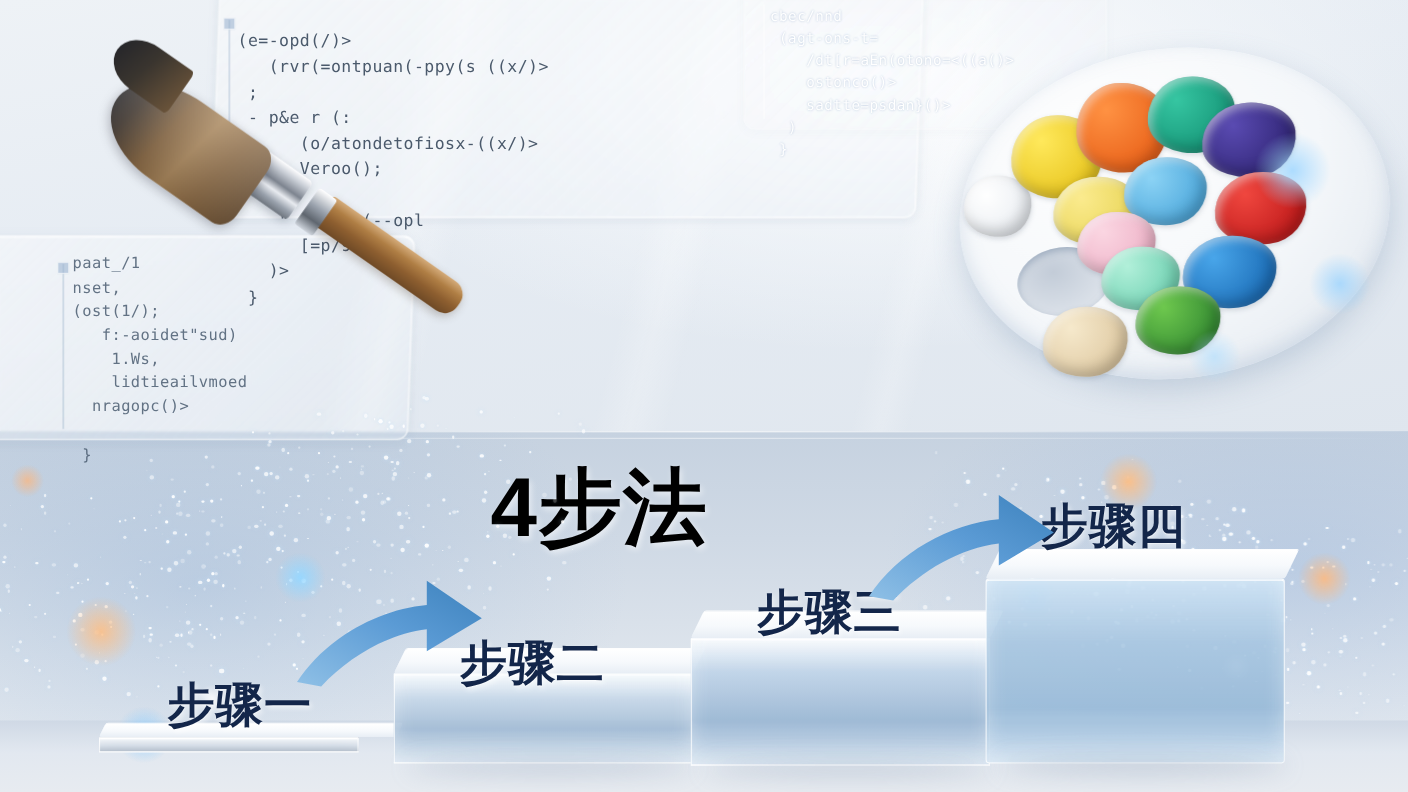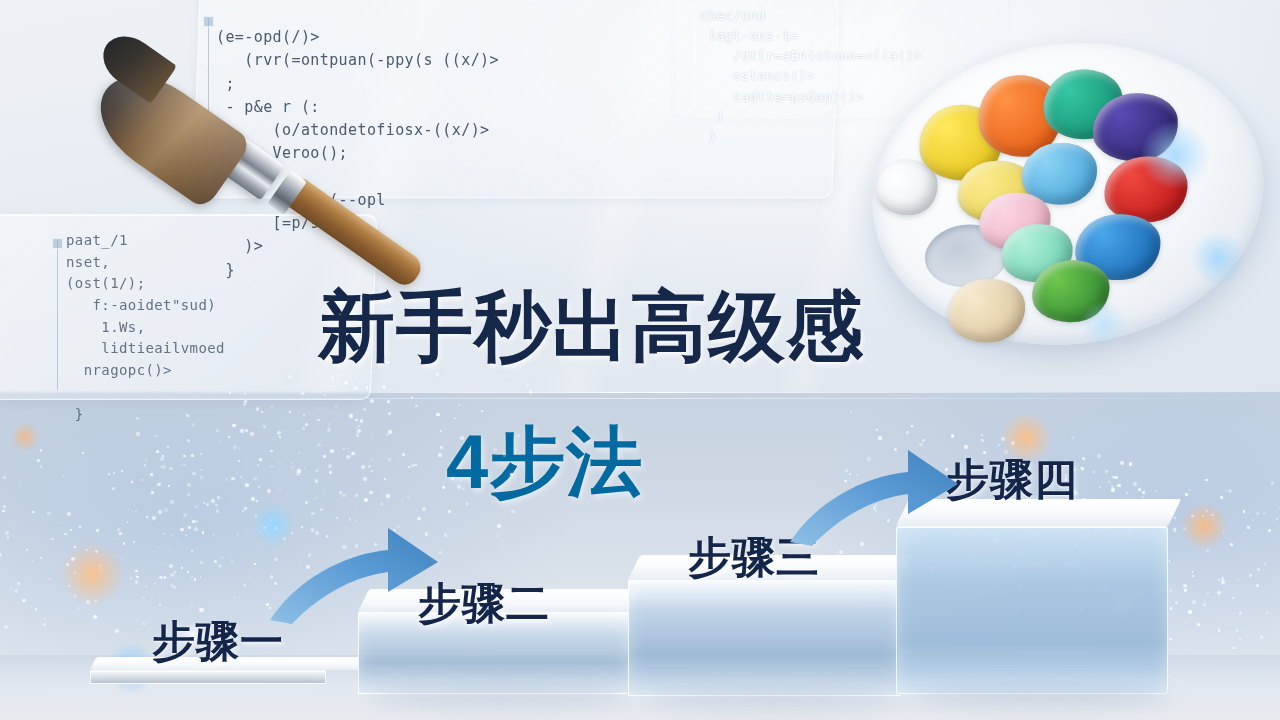--- a/index.html
+++ b/index.html
@@ -131,21 +131,21 @@
   .subtitle{
     position:absolute; left:318px; top:288px;
     font-size:77px; font-weight:bold; letter-spacing:1px; line-height:1;
     color:#16284a;
     text-shadow:2px 3px 5px rgba(255,255,255,.7), 0 1px 0 rgba(255,255,255,.5);
     white-space:nowrap;
   }
   .four-step{
     position:absolute; left:446px; top:424px;
     font-size:76px; font-weight:bold; line-height:1; letter-spacing:1px;
-    color:#0369a1;
+    color:#000000;
     text-shadow:2px 3px 6px rgba(255,255,255,.55);
     white-space:nowrap;
   }
   .step-label{
     position:absolute; font-size:43px; font-weight:bold; color:#142murder;
     color:#13264a; letter-spacing:1px; line-height:1; white-space:nowrap;
     text-shadow:2px 3px 5px rgba(255,255,255,.55), 0 1px 1px rgba(255,255,255,.6);
   }
 
   
@@ -240,21 +240,20 @@
     <div class="blob" style="left:122px;top:176px; width:72px; height:58px; background:radial-gradient(circle at 35% 28%,#b2f0da,#5cc8a6);"></div>
     <div class="blob" style="left:196px;top:176px; width:86px; height:66px; background:radial-gradient(circle at 35% 28%,#49a6ea,#0e5ca8);"></div>
     <div class="blob" style="left:148px;top:216px; width:78px; height:62px; background:radial-gradient(circle at 35% 28%,#6ec84e,#23792a);"></div>
     <div class="blob" style="left:62px; top:224px; width:78px; height:64px; background:radial-gradient(circle at 35% 28%,#f6e9cc,#d8c096);"></div>
   </div>
 
   <div class="glow" style="left:1140px;top:120px;width:70px;height:70px;background:radial-gradient(circle,rgba(160,215,255,.85),rgba(160,215,255,0) 70%);"></div>
   <div class="glow" style="left:1190px;top:230px;width:56px;height:56px;background:radial-gradient(circle,rgba(150,210,255,.75),rgba(150,210,255,0) 70%);"></div>
   <div class="glow" style="left:1080px;top:300px;width:48px;height:48px;background:radial-gradient(circle,rgba(170,220,255,.6),rgba(170,220,255,0) 70%);"></div>
 
-  <div class="subtitle">新手秒出高级感</div>
   <div class="four-step">4步法</div>
 
   <div id="particles" style="position:absolute;left:0;top:392px;width:700px;height:300px;">
       <div class="dot" style="left: 467.2px; top: -13px; width: 1.3px; height: 1.3px; opacity: 0.26; box-shadow: rgba(200, 230, 255, 0.9) 0px 0px 2.2px;"></div>
       <div class="dot" style="left: 354.9px; top: 152.3px; width: 3.5px; height: 3.5px; opacity: 0.48; box-shadow: rgba(200, 230, 255, 0.9) 0px 0px 2.8px;"></div>
       <div class="dot" style="left: 458.2px; top: 12.4px; width: 1.9px; height: 1.9px; opacity: 0.49; box-shadow: rgba(200, 230, 255, 0.9) 0px 0px 2.1px;"></div>
       <div class="dot" style="left: 168.1px; top: 92.9px; width: 1.9px; height: 1.9px; opacity: 0.89; box-shadow: rgba(200, 230, 255, 0.9) 0px 0px 3px;"></div>
       <div class="dot" style="left: 362.5px; top: 85px; width: 4px; height: 4px; opacity: 0.61; box-shadow: rgba(200, 230, 255, 0.9) 0px 0px 2.8px;"></div>
       <div class="dot" style="left: 265.5px; top: 210.5px; width: 3.9px; height: 3.9px; opacity: 0.9; box-shadow: rgba(200, 230, 255, 0.9) 0px 0px 2.2px;"></div>
       <div class="dot" style="left: 353.7px; top: -6px; width: 4px; height: 4px; opacity: 0.74; box-shadow: rgba(200, 230, 255, 0.9) 0px 0px 4.3px;"></div>

